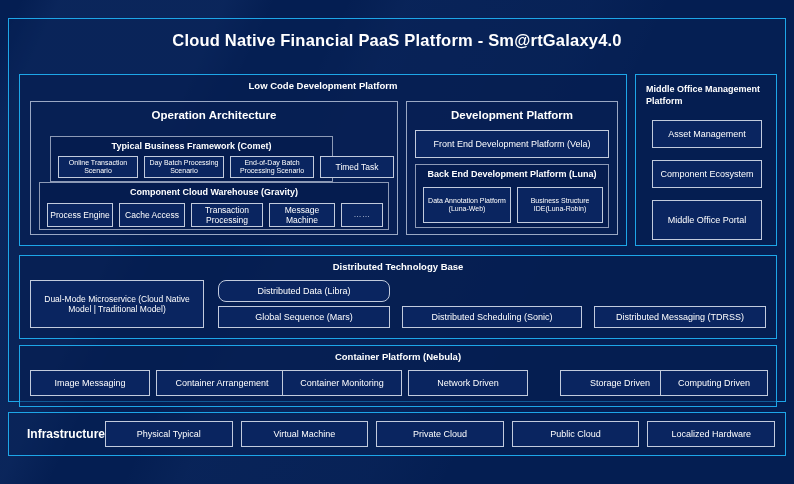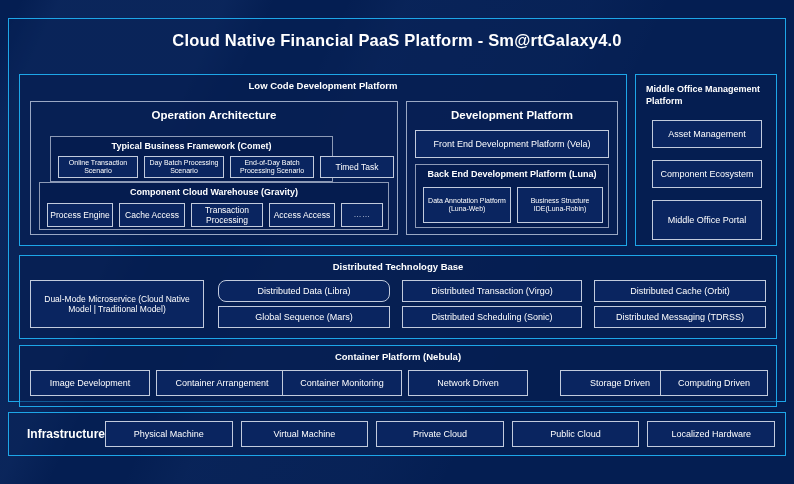--- a/index.html
+++ b/index.html
@@ -194,21 +194,21 @@
           <div class="box sm" style="left:93px; top:19px; width:80px; height:22px;">Day Batch Processing Scenario</div>
           <div class="box sm" style="left:179px; top:19px; width:84px; height:22px;">End-of-Day Batch Processing Scenario</div>
           <div class="box md" style="left:269px; top:19px; width:74px; height:22px;">Timed Task</div>
         </div>
 
         <div class="subgroup" style="left:8px; top:80px; width:350px; height:48px;">
           <div class="subgroup-title">Component Cloud Warehouse (Gravity)</div>
           <div class="box md" style="left:7px; top:20px; width:66px; height:24px;">Process Engine</div>
           <div class="box md" style="left:79px; top:20px; width:66px; height:24px;">Cache Access</div>
           <div class="box md" style="left:151px; top:20px; width:72px; height:24px;">Transaction Processing</div>
-          <div class="box md" style="left:229px; top:20px; width:66px; height:24px;">Access Access</div>
+          <div class="box md" style="left:229px; top:20px; width:66px; height:24px;">Message Machine</div>
           <div class="box ellipsis-dots" style="left:301px; top:20px; width:42px; height:24px;">……</div>
         </div>
       </div>
 
       <div class="group" style="left:386px; top:26px; width:212px; height:134px;">
         <div class="group-title" style="padding-top:6px;">Development Platform</div>
 
         <div class="box lg" style="left:8px; top:28px; width:194px; height:28px;">Front End Development Platform (Vela)</div>
 
         <div class="subgroup" style="left:8px; top:62px; width:194px; height:64px;">
@@ -227,43 +227,41 @@
     </div>
 
     <div class="section" style="left:10px; top:236px; width:758px; height:84px;">
       <div class="section-title">Distributed Technology Base</div>
 
       <div class="box md" style="left:10px; top:24px; width:174px; height:48px;">Dual-Mode Microservice (Cloud Native Model | Traditional Model)</div>
 
       <div class="box lg" style="left:198px; top:24px; width:172px; height:22px;border-radius:8px;">Distributed Data (Libra)</div>
       <div class="box lg" style="left:198px; top:50px; width:172px; height:22px;">Global Sequence (Mars)</div>
 
-      <div class="box lg" style="left:382px; top:24px; width:180px; height:22px;">Distributed Transaction (Virgo)</div>
       <div class="box lg" style="left:382px; top:50px; width:180px; height:22px;">Distributed Scheduling (Sonic)</div>
 
-      <div class="box lg" style="left:574px; top:24px; width:172px; height:22px;">Distributed Cache (Orbit)</div>
       <div class="box lg" style="left:574px; top:50px; width:172px; height:22px;">Distributed Messaging (TDRSS)</div>
     </div>
 
     <div class="section" style="left:10px; top:326px; width:758px; height:62px;">
       <div class="section-title">Container Platform (Nebula)</div>
 
-      <div class="box lg" style="left:10px; top:24px; width:120px; height:26px;">Image Development</div>
+      <div class="box lg" style="left:10px; top:24px; width:120px; height:26px;">Image Messaging</div>
       <div class="box lg" style="left:136px; top:24px; width:132px; height:26px;">Container Arrangement</div>
       <div class="box lg" style="left:262px; top:24px; width:120px; height:26px;">Container Monitoring</div>
       <div class="box lg" style="left:388px; top:24px; width:120px; height:26px;">Network Driven</div>
       <div class="box lg" style="left:540px; top:24px; width:120px; height:26px;">Storage Driven</div>
       <div class="box lg" style="left:640px; top:24px; width:108px; height:26px;">Computing Driven</div>
     </div>
 
   </div>
 
   <div class="outer-panel" id="infra-panel">
     <div class="infra-label">Infrastructure</div>
-    <div class="flexbox infra-item">Physical Machine</div>
+    <div class="flexbox infra-item">Physical Typical</div>
     <div class="flexbox infra-item">Virtual Machine</div>
     <div class="flexbox infra-item">Private Cloud</div>
     <div class="flexbox infra-item">Public Cloud</div>
     <div class="flexbox infra-item">Localized Hardware</div>
   </div>
 
 </div>
 </div>
 
 </body></html>

